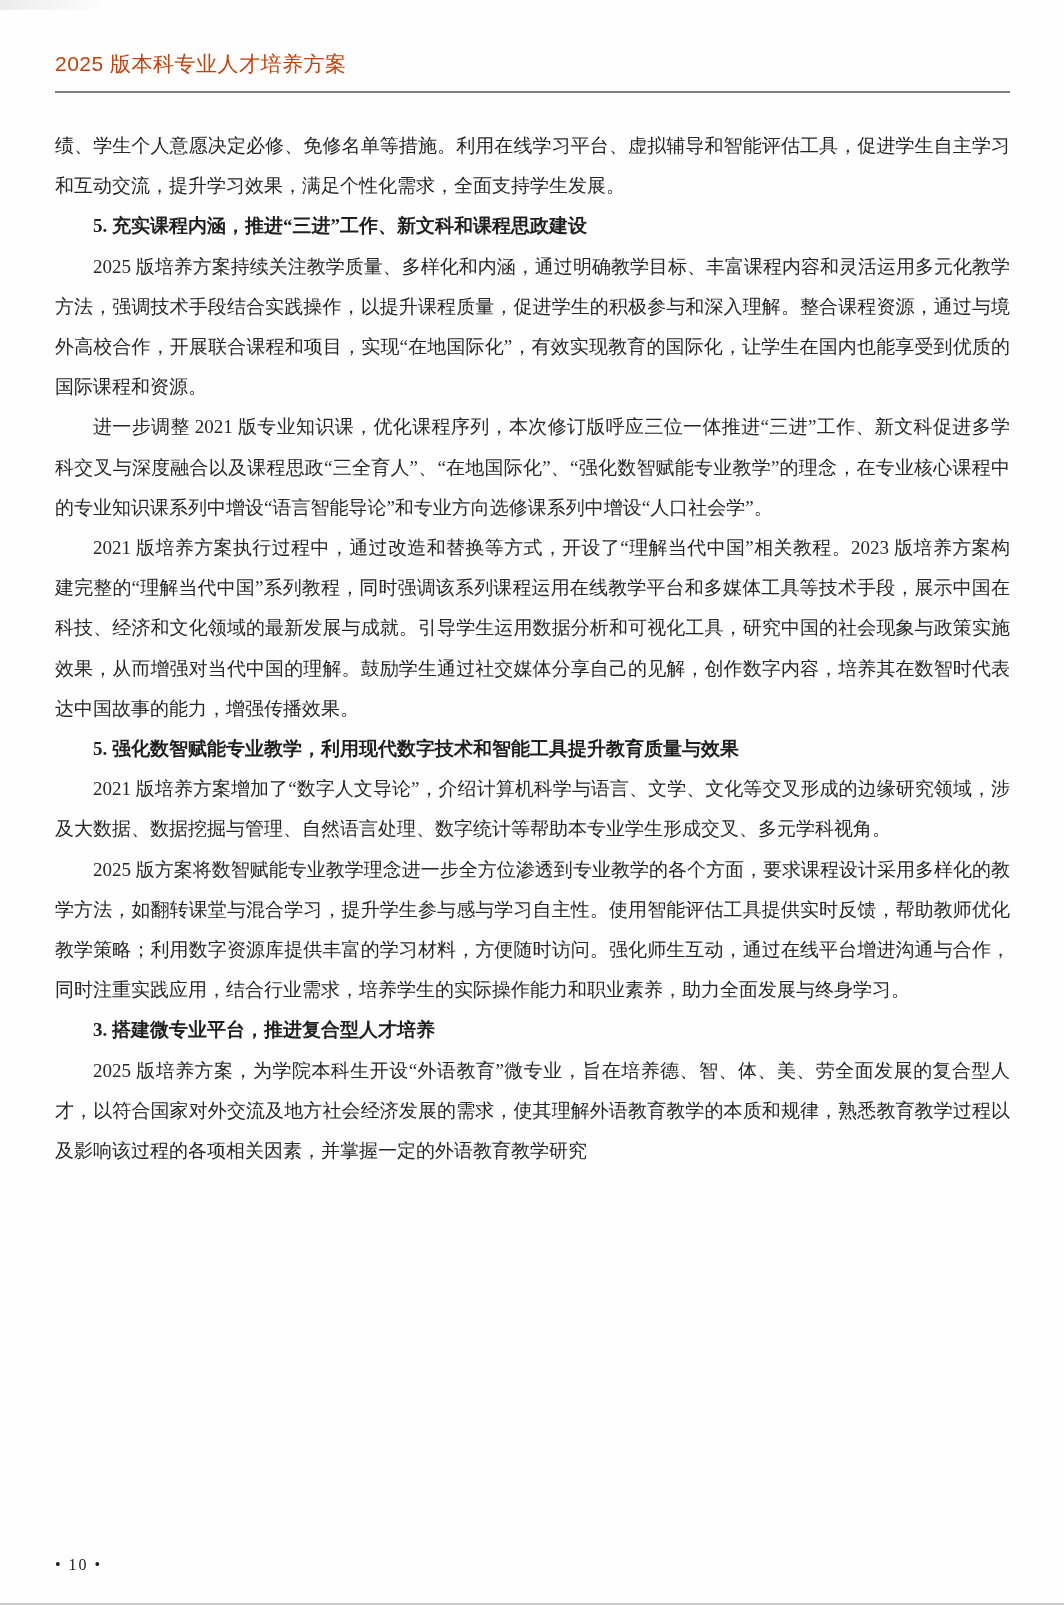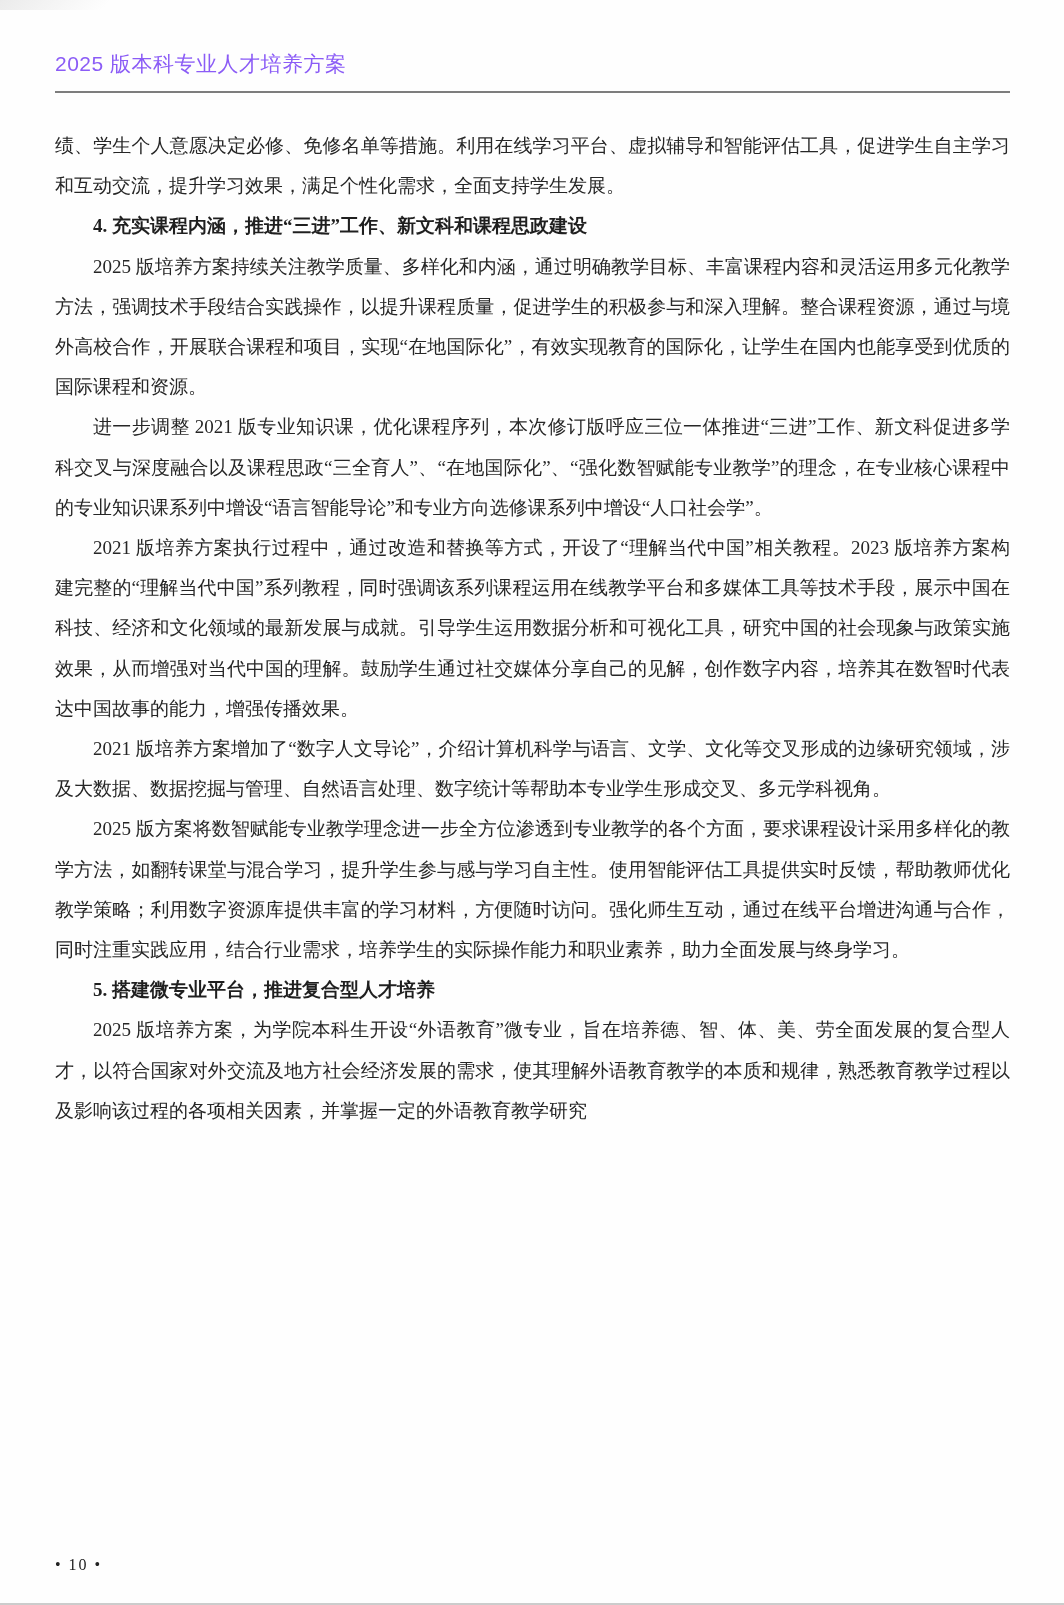--- a/index.html
+++ b/index.html
@@ -36,21 +36,21 @@
   }
   .header {
     position: absolute;
     left: 55px;
     right: 54px;
     top: 50px;
   }
   .header-title {
     font-family: "Liberation Sans", "DejaVu Sans", sans-serif;
     font-size: 21px;
-    color: #8b5cf6;
+    color: #c2410c;
     letter-spacing: 0.5px;
   }
   .header-rule {
     margin-top: 13px;
     height: 0;
     border-top: 2px solid #7d7d7d;
   }
   .content {
     position: absolute;
     left: 55px;
@@ -88,27 +88,28 @@
 
   <div class="scan-artifact"></div>
 
   <div class="header">
     <div class="header-title">2025 版本科专业人才培养方案</div>
     <div class="header-rule"></div>
   </div>
 
   <div class="content">
     <p class="no-indent">绩、学生个人意愿决定必修、免修名单等措施。利用在线学习平台、虚拟辅导和智能评估工具，促进学生自主学习和互动交流，提升学习效果，满足个性化需求，全面支持学生发展。</p>
-    <p class="heading">4. 充实课程内涵，推进“三进”工作、新文科和课程思政建设</p>
+    <p class="heading">5. 充实课程内涵，推进“三进”工作、新文科和课程思政建设</p>
     <p>2025 版培养方案持续关注教学质量、多样化和内涵，通过明确教学目标、丰富课程内容和灵活运用多元化教学方法，强调技术手段结合实践操作，以提升课程质量，促进学生的积极参与和深入理解。整合课程资源，通过与境外高校合作，开展联合课程和项目，实现“在地国际化”，有效实现教育的国际化，让学生在国内也能享受到优质的国际课程和资源。</p>
     <p>进一步调整 2021 版专业知识课，优化课程序列，本次修订版呼应三位一体推进“三进”工作、新文科促进多学科交叉与深度融合以及课程思政“三全育人”、“在地国际化”、“强化数智赋能专业教学”的理念，在专业核心课程中的专业知识课系列中增设“语言智能导论”和专业方向选修课系列中增设“人口社会学”。</p>
     <p>2021 版培养方案执行过程中，通过改造和替换等方式，开设了“理解当代中国”相关教程。2023 版培养方案构建完整的“理解当代中国”系列教程，同时强调该系列课程运用在线教学平台和多媒体工具等技术手段，展示中国在科技、经济和文化领域的最新发展与成就。引导学生运用数据分析和可视化工具，研究中国的社会现象与政策实施效果，从而增强对当代中国的理解。鼓励学生通过社交媒体分享自己的见解，创作数字内容，培养其在数智时代表达中国故事的能力，增强传播效果。</p>
+    <p class="heading">5. 强化数智赋能专业教学，利用现代数字技术和智能工具提升教育质量与效果</p>
     <p>2021 版培养方案增加了“数字人文导论”，介绍计算机科学与语言、文学、文化等交叉形成的边缘研究领域，涉及大数据、数据挖掘与管理、自然语言处理、数字统计等帮助本专业学生形成交叉、多元学科视角。</p>
     <p>2025 版方案将数智赋能专业教学理念进一步全方位渗透到专业教学的各个方面，要求课程设计采用多样化的教学方法，如翻转课堂与混合学习，提升学生参与感与学习自主性。使用智能评估工具提供实时反馈，帮助教师优化教学策略；利用数字资源库提供丰富的学习材料，方便随时访问。强化师生互动，通过在线平台增进沟通与合作，同时注重实践应用，结合行业需求，培养学生的实际操作能力和职业素养，助力全面发展与终身学习。</p>
-    <p class="heading">5. 搭建微专业平台，推进复合型人才培养</p>
+    <p class="heading">3. 搭建微专业平台，推进复合型人才培养</p>
     <p>2025 版培养方案，为学院本科生开设“外语教育”微专业，旨在培养德、智、体、美、劳全面发展的复合型人才，以符合国家对外交流及地方社会经济发展的需求，使其理解外语教育教学的本质和规律，熟悉教育教学过程以及影响该过程的各项相关因素，并掌握一定的外语教育教学研究</p>
   </div>
 
   <div class="footer">
     <span>• 10 •</span>
   </div>
 
   <div class="scan-edge-bottom"></div>
 
 </div>

